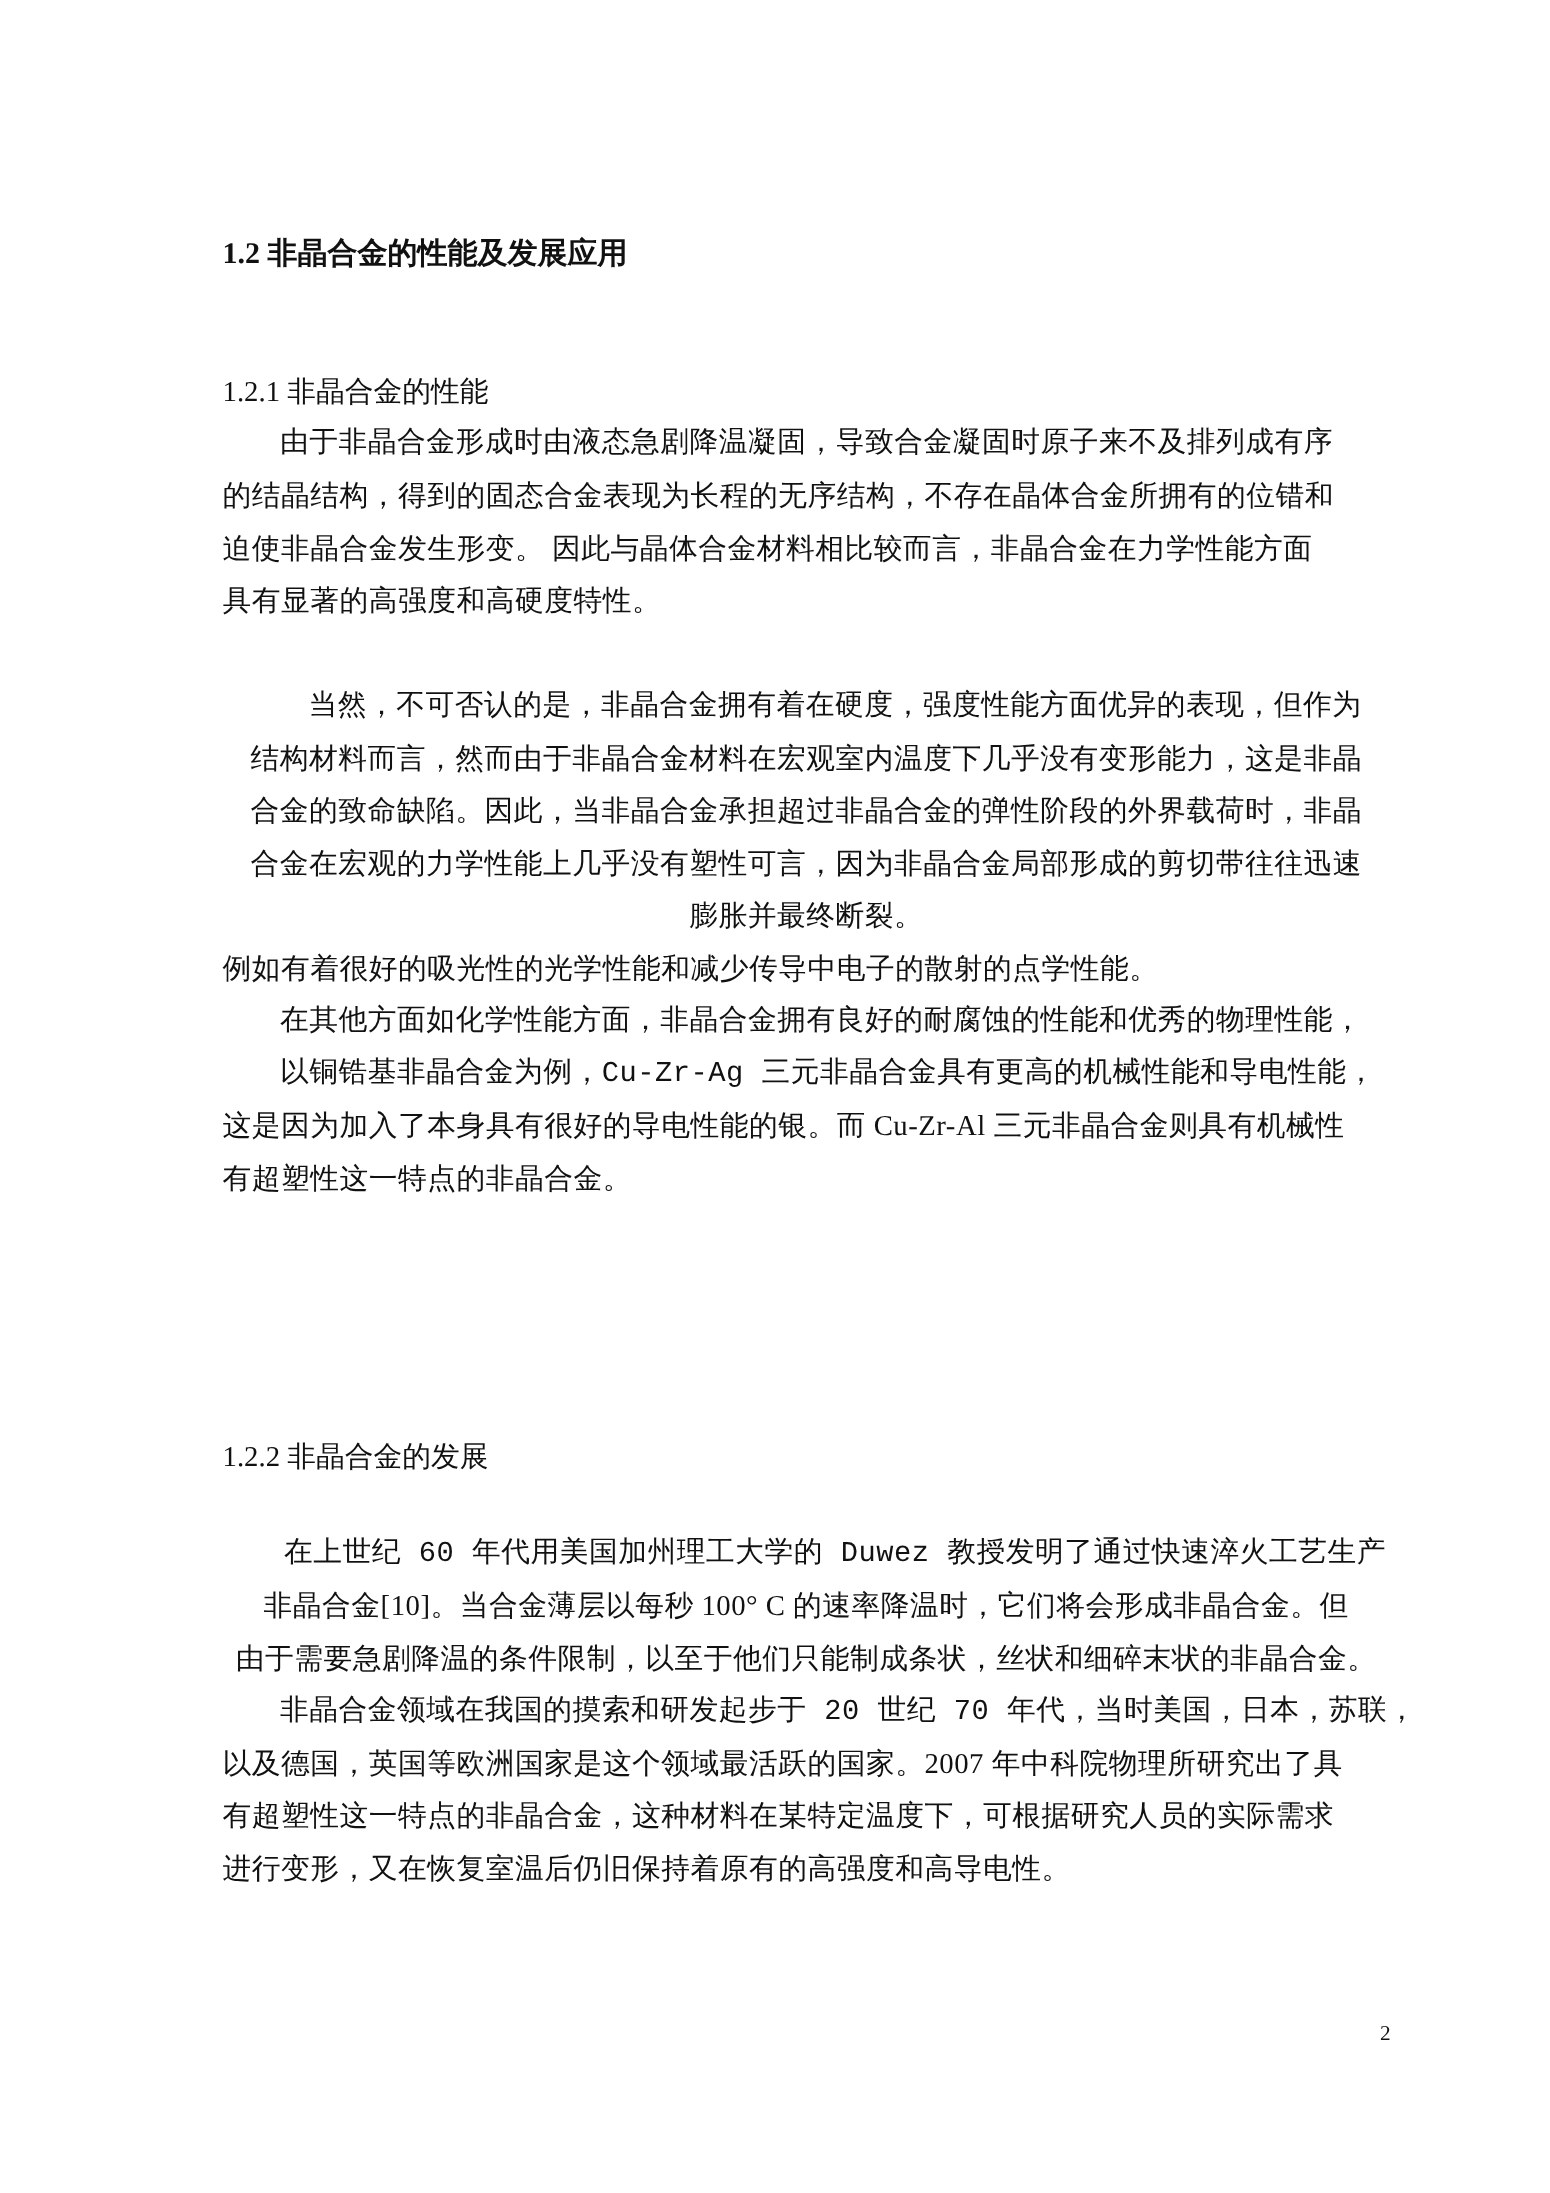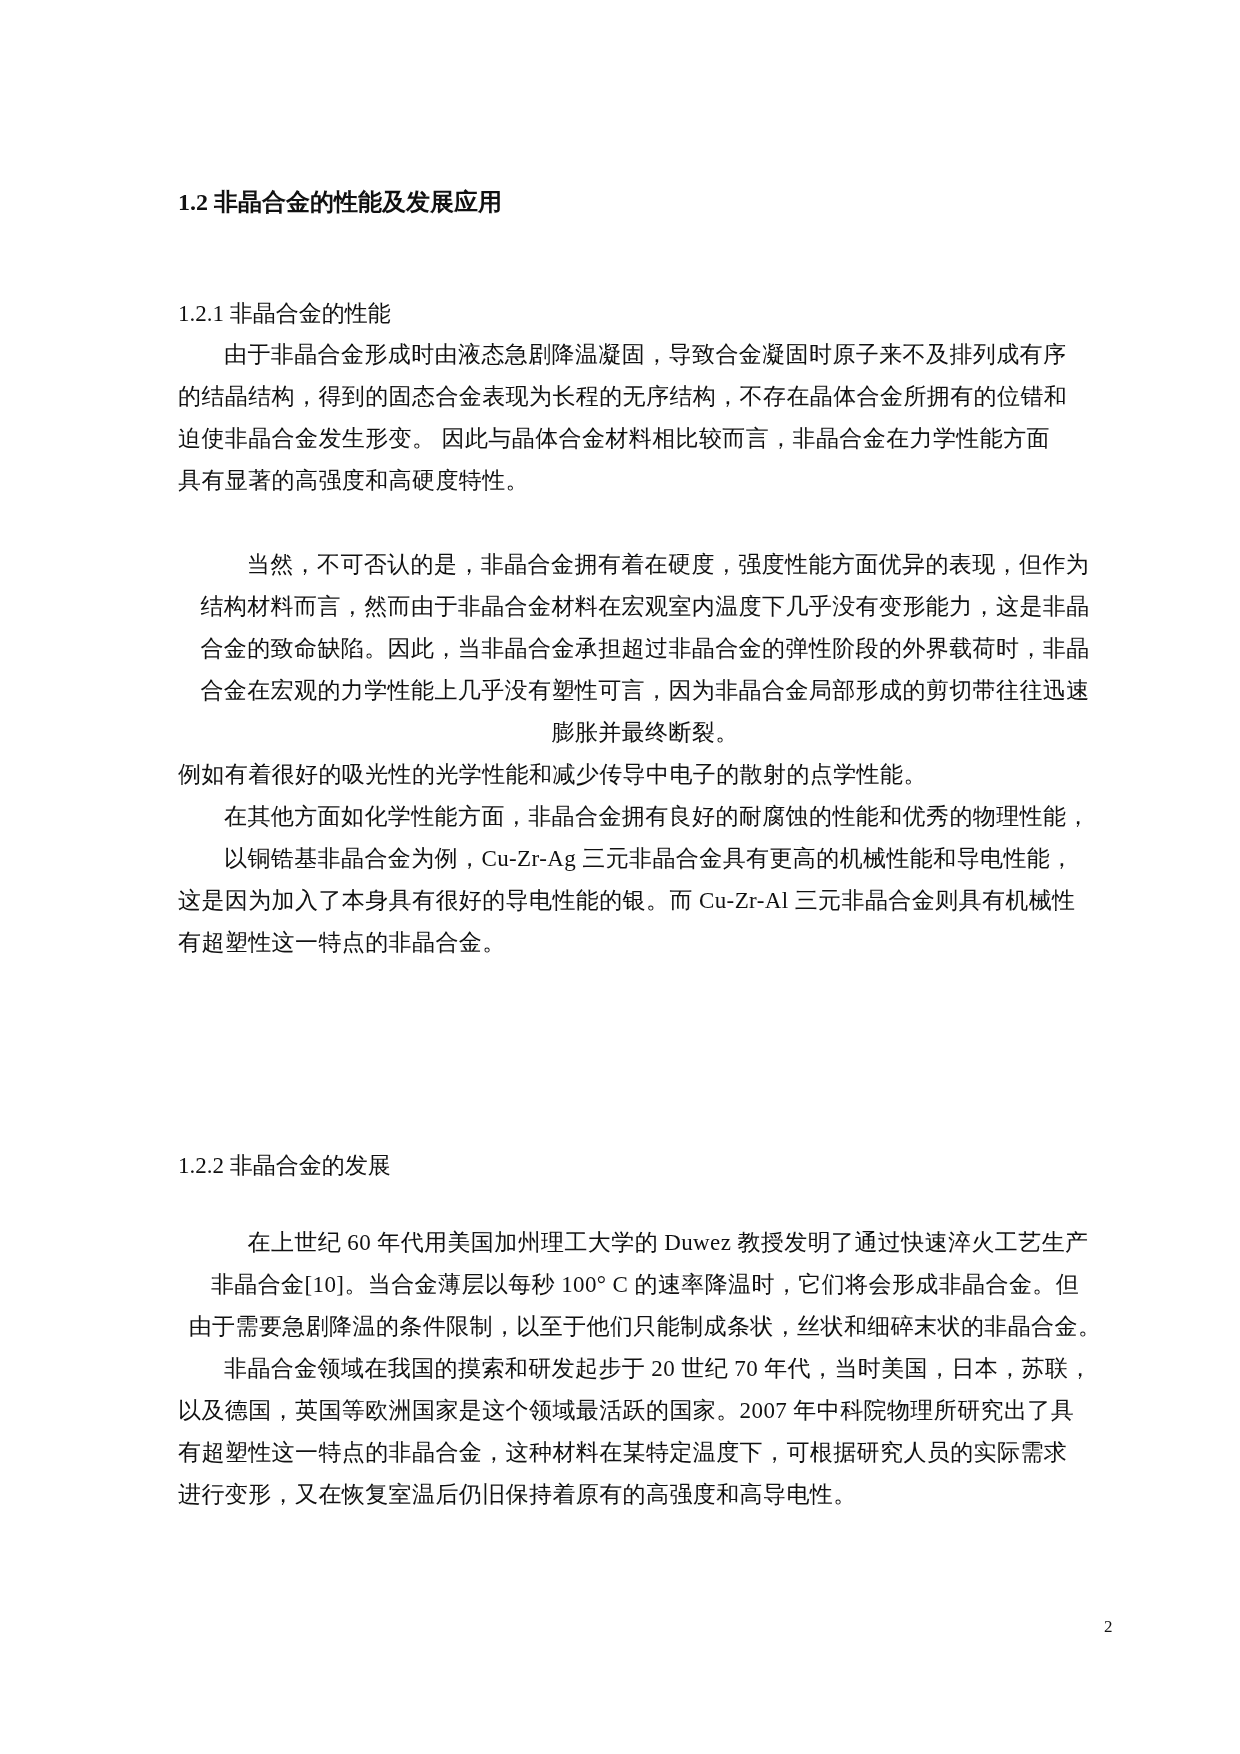--- a/index.html
+++ b/index.html
@@ -43,21 +43,21 @@
       left: 178px;
       width: 934px;
     }
     .line {
       height: 42px;
       line-height: 42px;
       font-size: 23px;
       white-space: nowrap;
       letter-spacing: 0.4px;
     }
-    .line.indent { padding-left: 46px; }
+    .line.indent { padding-left: 46px; font-family: Liberation Mono, monospace; }
     .page-number {
       position: absolute;
       left: 1104px;
       top: 1617px;
       font-size: 17px;
     }
   </style>
 </head>
 <body>
 

